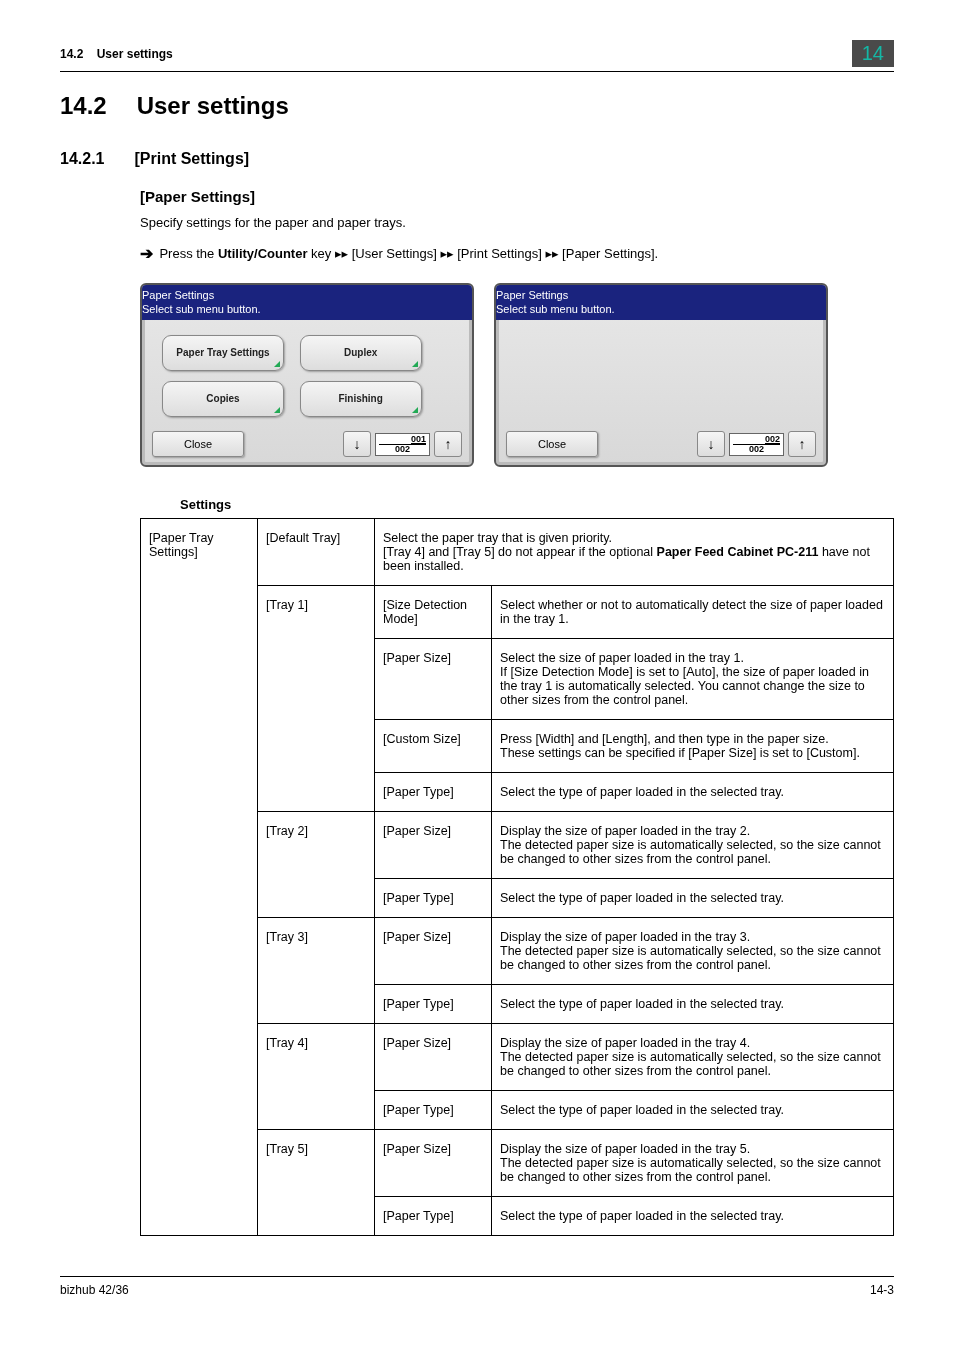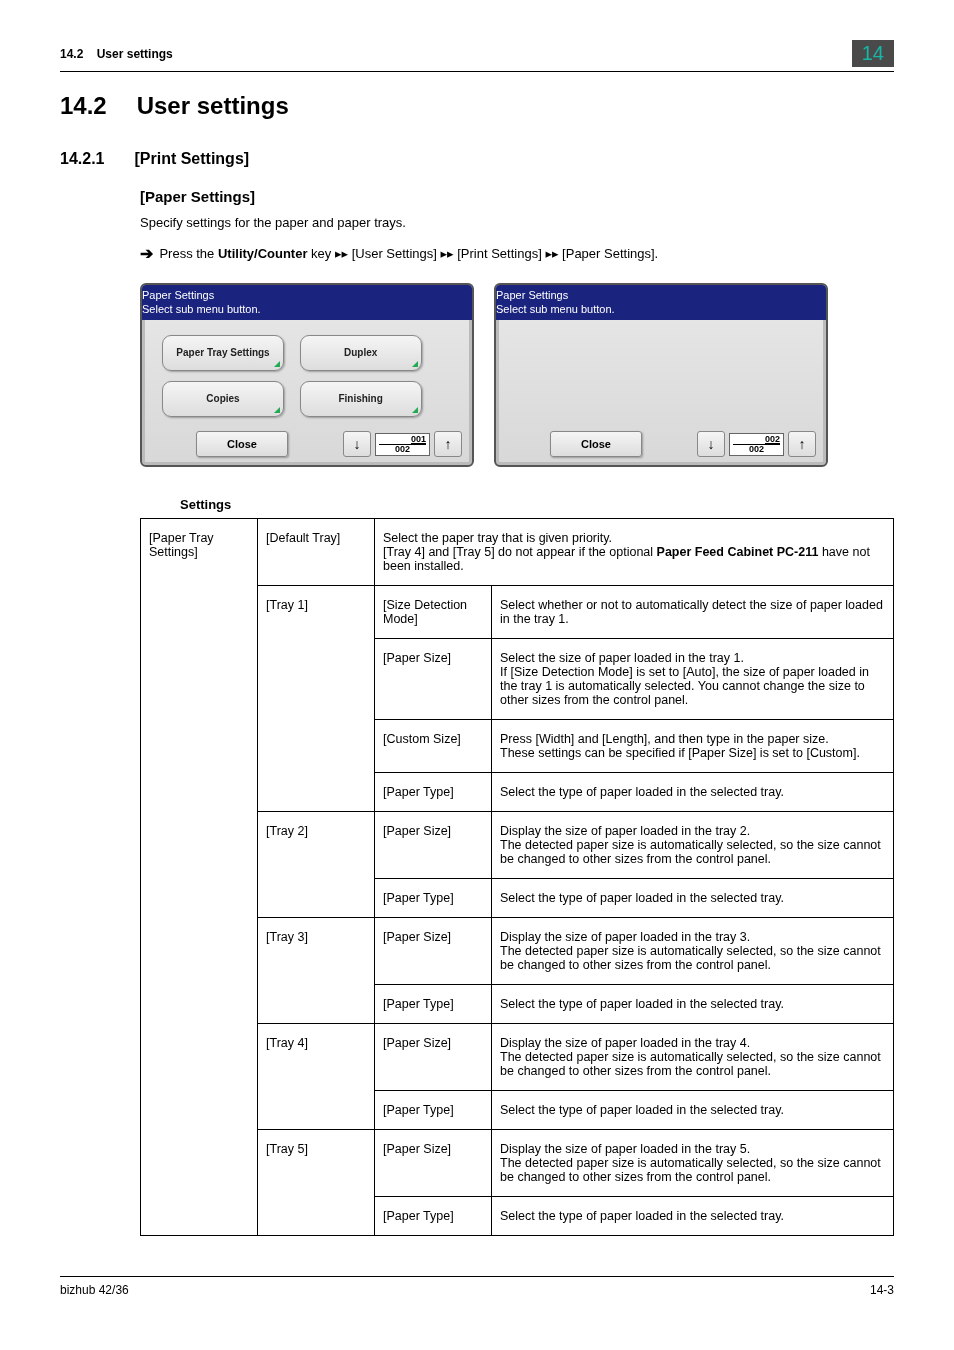--- a/index.html
+++ b/index.html
@@ -61,24 +61,23 @@
   .panel-btn::after{
     content:""; position:absolute; right:3px; bottom:3px;
     width:0;height:0;border-left:6px solid transparent; border-bottom:6px solid #2a5;
   }
   .panel-footer {
     position:absolute; bottom:8px; left:10px; right:10px;
     display:flex; justify-content:space-between; align-items:center;
   }
   .close-btn {
     width:90px; height:24px; background:linear-gradient(#f5f5f5,#ddd);
-    border:1px solid #888; border-radius:3px; font-size:11px; font-weight:bold;
+    border:1px solid #888; border-radius:3px; font-size:11px; font-weight:normal;
     display:flex;align-items:center;justify-content:center;
     box-shadow:1px 1px 2px rgba(0,0,0,0.3);
-    margin-left:44px;
   }
   .pager { display:flex; align-items:center; gap:4px; }
   .pager-btn {
     width:26px;height:24px;background:linear-gradient(#f5f5f5,#ddd);
     border:1px solid #888;border-radius:3px;display:flex;align-items:center;justify-content:center;
     font-size:14px;font-weight:bold;
   }
   .pager-num {
     font-size:9px;line-height:1;text-align:center;font-weight:bold;
     border:1px solid #666;background:#fff;padding:1px 3px;

